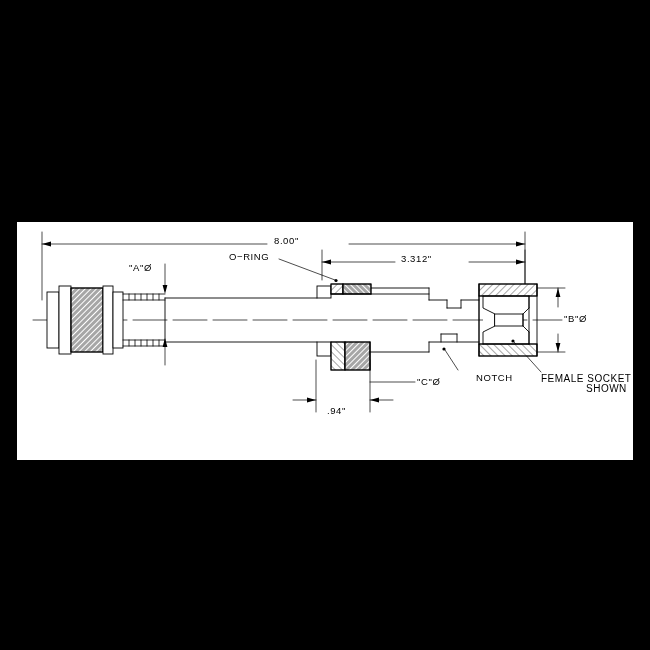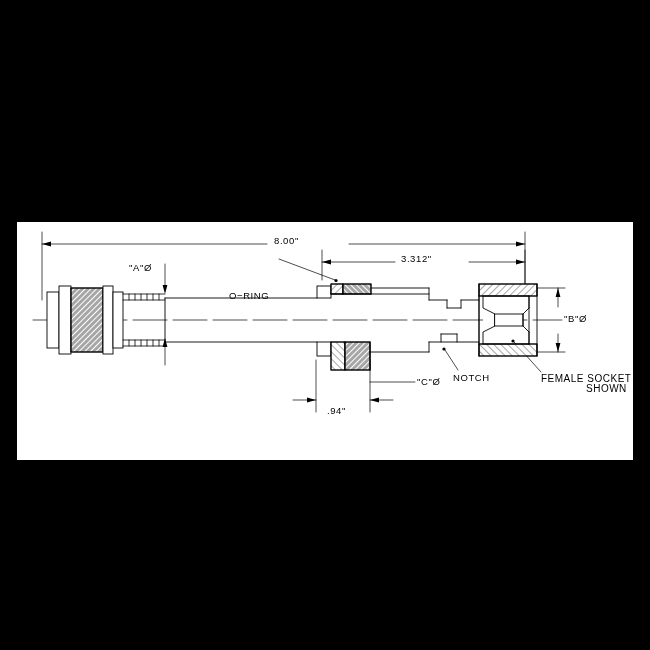--- a/index.html
+++ b/index.html
@@ -244,22 +244,22 @@
           <line x1="466" y1="74" x2="512" y2="74"></line>
           <line x1="466" y1="122" x2="512" y2="122"></line>
         </g>
 
       </g>
     </svg>
 
     <div class="lbl" style="left:257px; top:13px;">8.00"</div>
     <div class="lbl" style="left:384px; top:31px;">3.312"</div>
     <div class="lbl" style="left:112px; top:40px;">"A"Ø</div>
-    <div class="lbl" style="left:212px; top:29px;margin-top:39px;">O−RING</div>
+    <div class="lbl" style="left:212px; top:29px;">O−RING</div>
     <div class="lbl" style="left:547px; top:91px;">"B"Ø</div>
-    <div class="lbl" style="left:436px; top:150px;">NOTCH</div>
+    <div class="lbl" style="left:459px; top:150px;">NOTCH</div>
     <div class="lbl small" style="left:524px; top:151px;">FEMALE SOCKET</div>
     <div class="lbl small" style="left:524px; top:161px;margin-left:45px;">SHOWN</div>
     <div class="lbl" style="left:310px; top:183px;">.94"</div>
     <div class="lbl" style="left:400px; top:154px;">"C"Ø</div>
 
   </div>
 </div>
 
 </body></html>

